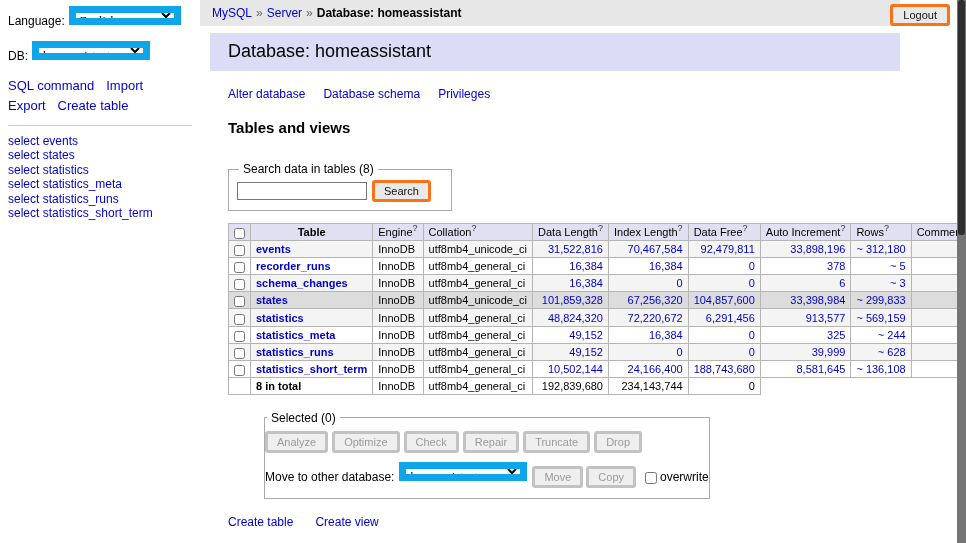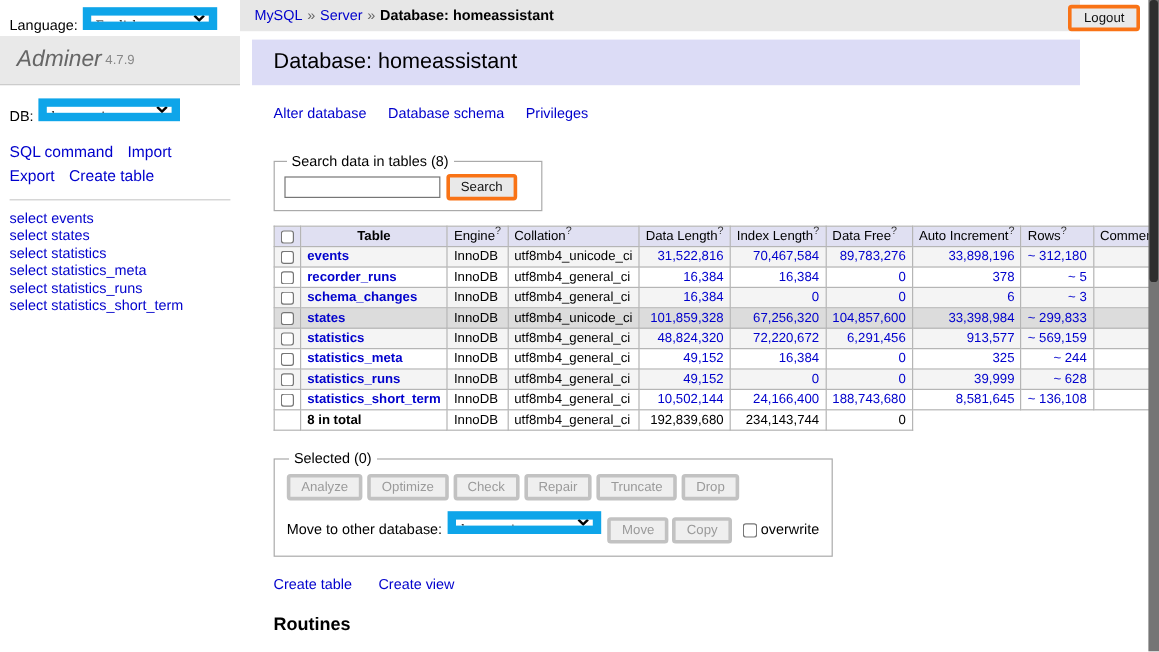--- a/index.html
+++ b/index.html
@@ -75,21 +75,21 @@
   td.tname a { font-weight: bold; }
   td.num { text-align: right; }
   td.num a { color: #0000cc; }
   tr.odd td { background: #f4f4f4; }
   tr.hl td { background: #dcdcdc; }
   tr.total .tlabel { font-weight: bold; }
   tr.total td { background: #fff; }
   tr.total td.num { color: #000; }
 
   
-  .sel-fs { margin-top: 16px; display: inline-block; padding: 6px 10px 10px; }
+  .sel-fs { margin-top: 16px; display: inline-block; padding: 6px 0 10px; margin-left: 36px; }
   .btn-row button { margin-right: 4px; }
   .move-row { margin-top: 9px; font-size: 12px; }
   .move-row select { width: 128px; margin: 0 5px; }
   .move-row button { margin-right: 3px; }
   .move-row input[type=checkbox] { vertical-align: middle; margin: 0 3px 0 6px; width: 12px; height: 12px; }
 
   .create-links { margin-top: 16px; }
   .create-links a { margin-right: 22px; }
 
   
@@ -103,23 +103,20 @@
   <span>Language:</span><select id="language-select"><option>English</option></select>
 </div>
 
 <div class="breadcrumb">
   <a href="#">MySQL</a><span class="sep">»</span><a href="#">Server</a><span class="sep">»</span><b>Database: homeassistant</b>
 </div>
 
 <button class="logout">Logout</button>
 
 <div class="sidebar">
-  <h1>
-    <span class="app">Adminer</span><span class="ver">4.7.9</span>
-  </h1>
   <div class="side-body">
     <div class="db-row">
       <span>DB:</span><select id="db-select"><option>homeassistant</option></select>
     </div>
     <p class="side-links">
       <a href="#">SQL command</a><a href="#">Import</a><br>
       <a href="#">Export</a><a href="#">Create table</a>
     </p>
     <hr>
     <ul id="table-links">
@@ -133,20 +130,21 @@
   </div>
 </div>
 
 <div class="main">
   <h2 class="page-title">Database: homeassistant</h2>
   <div class="inner">
     <p class="actions">
       <a href="#">Alter database</a><a href="#">Database schema</a><a href="#">Privileges</a>
     </p>
 
+    <h3>Tables and views</h3>
 
     <fieldset class="search-fs">
       <legend>Search data in tables (8)</legend>
       <input type="text" id="search-input" value="" style=""><button>Search</button>
     </fieldset>
 
     <table id="tables-table">
         <thead>
           <tr>
             <th class="cb"><input type="checkbox" style=""></th>
@@ -162,21 +160,21 @@
           </tr>
         </thead>
         <tbody>
           <tr class="odd">
             <td class="cb"><input type="checkbox" style=""></td>
             <td class="tname"><a href="#">events</a></td>
             <td>InnoDB</td>
             <td>utf8mb4_unicode_ci</td>
             <td class="num"><a href="#">31,522,816</a></td>
             <td class="num"><a href="#">70,467,584</a></td>
-            <td class="num"><a href="#">89,783,276</a></td>
+            <td class="num"><a href="#">92,479,811</a></td>
             <td class="num"><a href="#">33,898,196</a></td>
             <td class="num"><a href="#">~ 312,180</a></td>
             <td></td>
           </tr>
           <tr>
             <td class="cb"><input type="checkbox" style=""></td>
             <td class="tname"><a href="#">recorder_runs</a></td>
             <td>InnoDB</td>
             <td>utf8mb4_general_ci</td>
             <td class="num"><a href="#">16,384</a></td>

